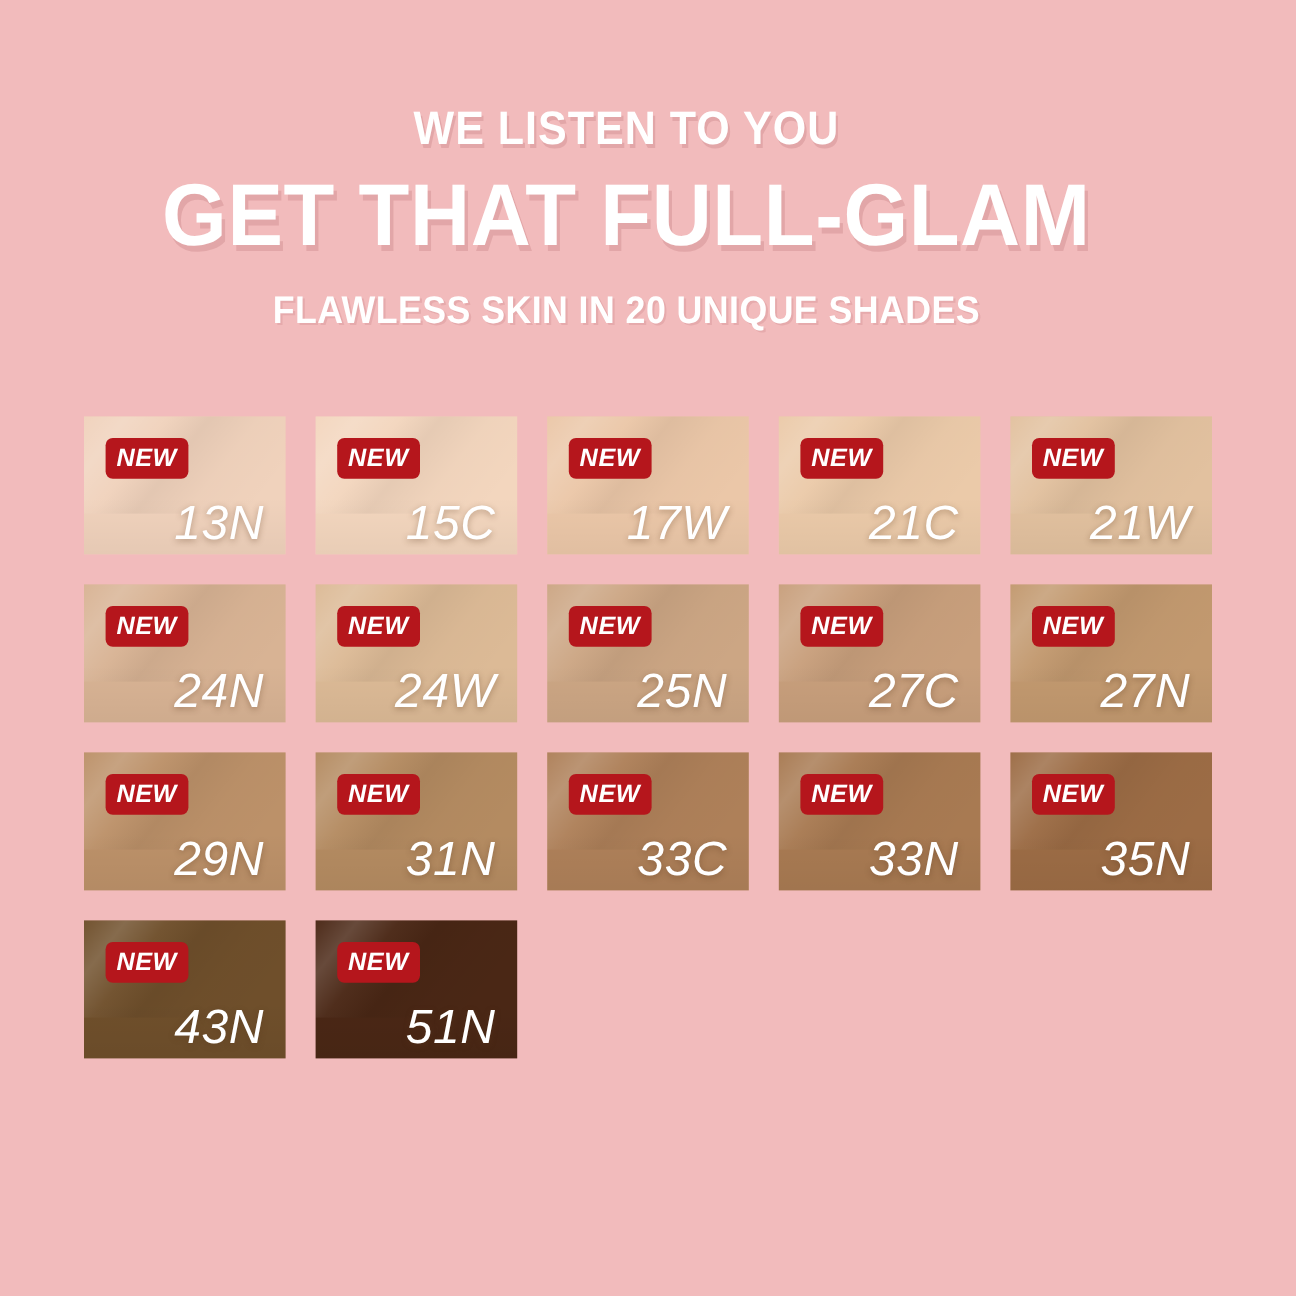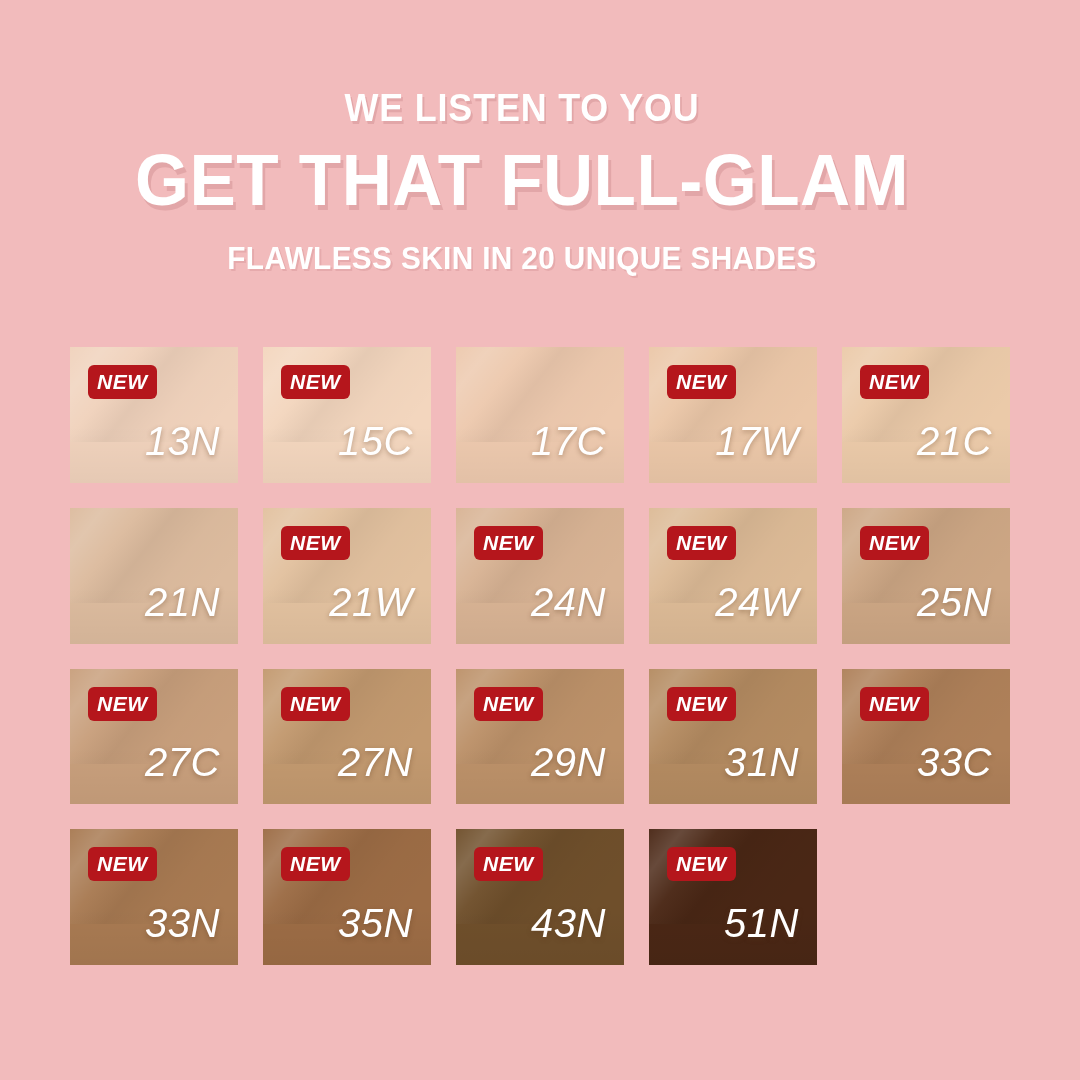--- a/index.html
+++ b/index.html
@@ -55,21 +55,21 @@
     line-height:1;
     text-shadow:2px 2px 0 rgba(214,150,152,0.45);
     transform:scaleX(0.93);
     transform-origin:center;
   }
 
   
   #grid {
     position:absolute;
     left:70px; top:347px;
-    width:940px; height:618px;
+    width:940px; height:535px;
     display:grid;
     grid-template-columns:repeat(5, 1fr);
     grid-template-rows:repeat(4, 1fr);
     column-gap:2px;
     row-gap:2px;
     gap:25px;
   }
 
   .swatch {
     position:relative;
@@ -111,21 +111,21 @@
     font-style:italic;
     letter-spacing:0.5px;
     line-height:1;
     padding:6px 9px 7px 9px;
     border-radius:6px;
     z-index:3;
   }
 
   .shade-label {
     position:absolute;
-    right:18px; bottom:22px;
+    right:18px; bottom:6px;
     color:#FFFFFF;
     font-size:40px;
     font-style:italic;
     font-weight:500;
     line-height:1;
     letter-spacing:0.5px;
     text-shadow:0 2px 5px rgba(90,55,30,0.38);
     z-index:3;
   }
 </style>
@@ -140,34 +140,28 @@
 
 <div id="grid">
     <div class="swatch" style="background: rgb(240, 210, 188);">
       <span class="badge">NEW</span>
       <span class="shade-label">13N</span>
     </div>
     <div class="swatch" style="background: rgb(243, 214, 190);">
       <span class="badge">NEW</span>
       <span class="shade-label">15C</span>
     </div>
-    <div class="swatch" style="background: rgb(237, 201, 174);">
-      <span class="shade-label">17C</span>
-    </div>
     <div class="swatch" style="background: rgb(235, 199, 168);">
       <span class="badge">NEW</span>
       <span class="shade-label">17W</span>
     </div>
     <div class="swatch" style="background: rgb(235, 202, 169);">
       <span class="badge">NEW</span>
       <span class="shade-label">21C</span>
     </div>
-    <div class="swatch" style="background: rgb(220, 187, 158);">
-      <span class="shade-label">21N</span>
-    </div>
     <div class="swatch" style="background: rgb(226, 193, 159);">
       <span class="badge">NEW</span>
       <span class="shade-label">21W</span>
     </div>
     <div class="swatch" style="background: rgb(216, 179, 148);">
       <span class="badge">NEW</span>
       <span class="shade-label">24N</span>
     </div>
     <div class="swatch" style="background: rgb(220, 186, 150);">
       <span class="badge">NEW</span>

